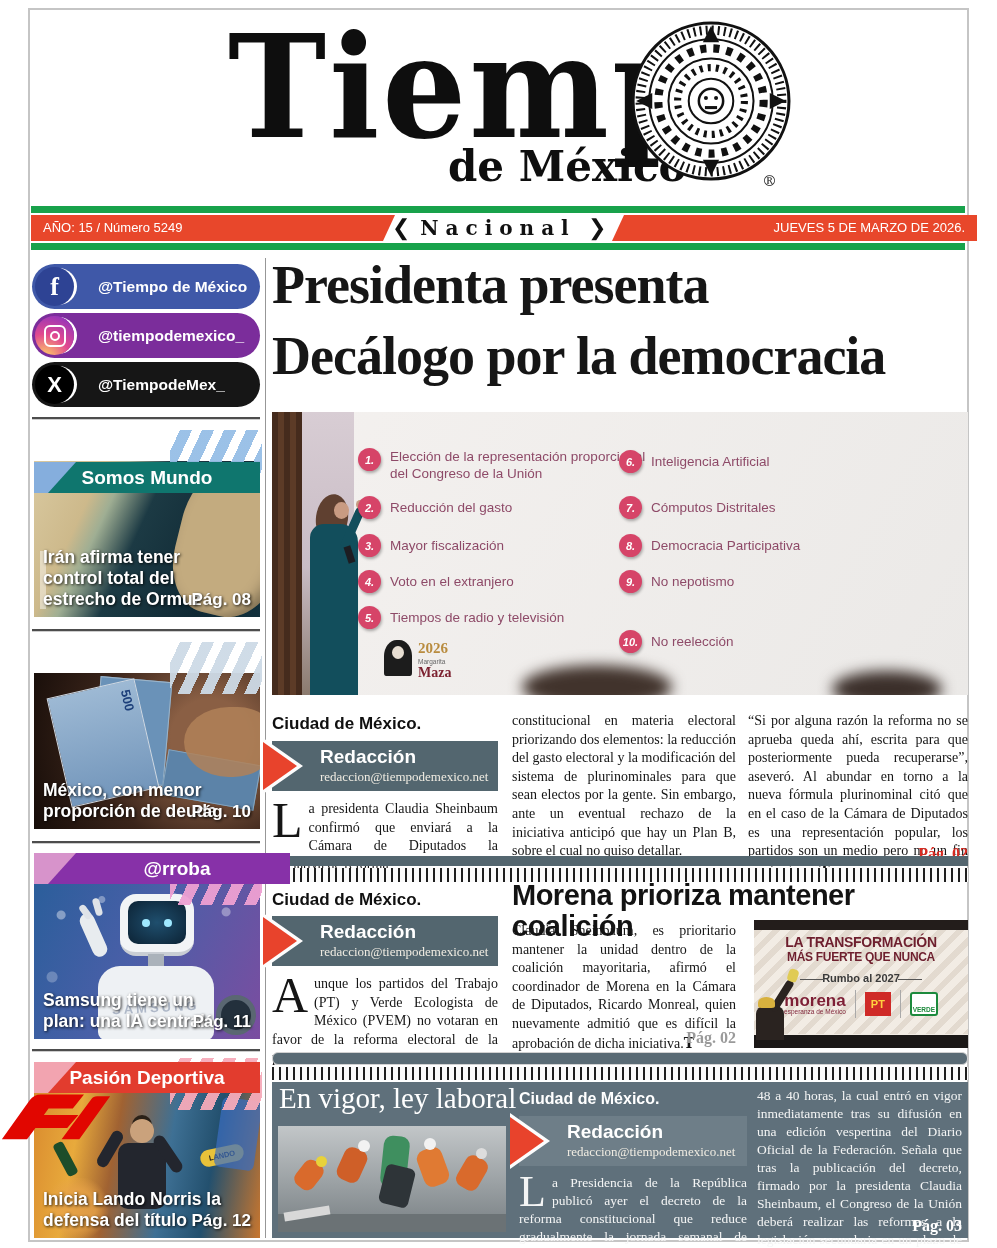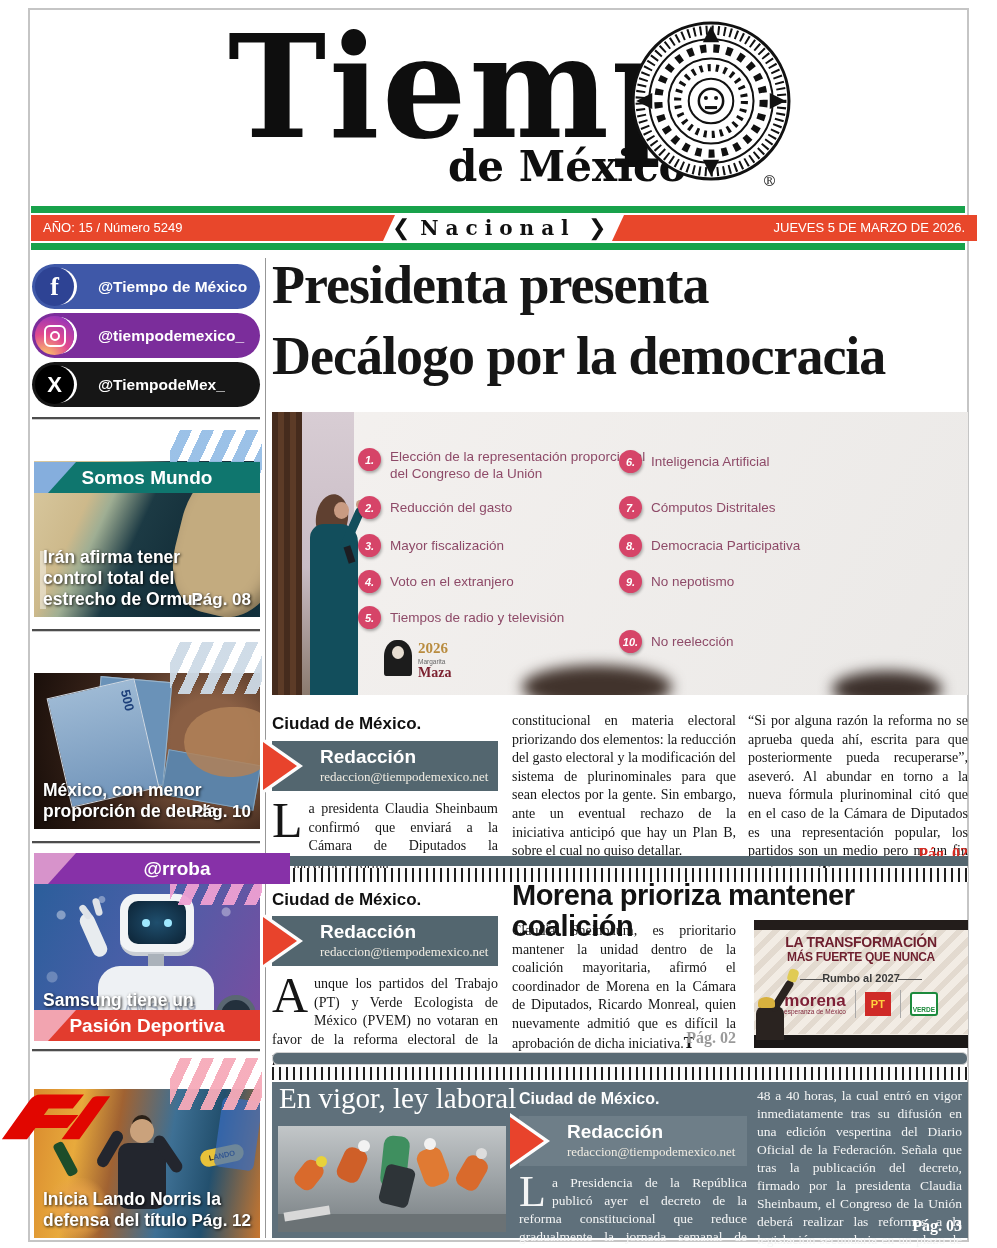--- a/index.html
+++ b/index.html
@@ -188,21 +188,21 @@
     <div class="abs" style="left:114px;top:70px;width:16px;height:12px;background:#aab2ba;"></div>
     <div class="abs" style="left:64px;top:82px;width:116px;height:74px;background:#eef1f4;border-radius:22px 22px 8px 8px;">
       <span style="position:absolute;left:14px;top:34px;font-weight:bold;font-size:13px;letter-spacing:3px;color:rgba(80,100,135,.4);transform:rotate(-3deg);display:inline-block;">SAMSUNG</span>
     </div>
     <div class="abs" style="right:4px;bottom:4px;width:30px;height:30px;border-radius:50%;background:#23303c;border:5px solid #5a6772;"></div>
     <div class="card-head" style="width:175px;">Samsung tiene un plan: una IA central</div>
     <div class="card-page">Pág. 11</div>
   </div>
   <div class="sep" style="top:1049px;"></div>
 
-  <div class="banner" style="top:1010px;background:#e23c2e;">
+  <div class="banner" style="top:1062px;background:#e23c2e;">
     <div class="tri" style="background:#f2a4b0;"></div>
     <span class="label">Pasión Deportiva</span>
   </div>
   <div class="stripes-diag" style="left:170px;top:1058px;background:repeating-linear-gradient(115deg,transparent 0 9px,rgba(246,170,185,.95) 9px 20px);"></div>
   <div class="card-img" style="top:1089px;height:149px;">
     <div class="abs" style="inset:0;background:linear-gradient(100deg,#d98a2e 0%,#e8aa3c 20%,#a06232 36%,#3e7094 58%,#23506e 76%,#c8762e 100%);"></div>
     <div class="abs" style="left:8px;bottom:0;width:70px;height:60px;background:radial-gradient(circle,#e8a348 0 40%,transparent 70%);opacity:.8;"></div>
     <div class="abs" style="left:26px;top:52px;width:11px;height:36px;background:#1d4d2a;border-radius:4px;transform:rotate(-28deg);"></div>
     <div class="abs" style="left:96px;top:30px;width:24px;height:24px;border-radius:50%;background:#caa27c;box-shadow:0 -6px 0 -2px #2a2118;"></div>
     <div class="abs" style="left:84px;top:54px;width:48px;height:66px;background:#23262e;border-radius:10px;"></div>

